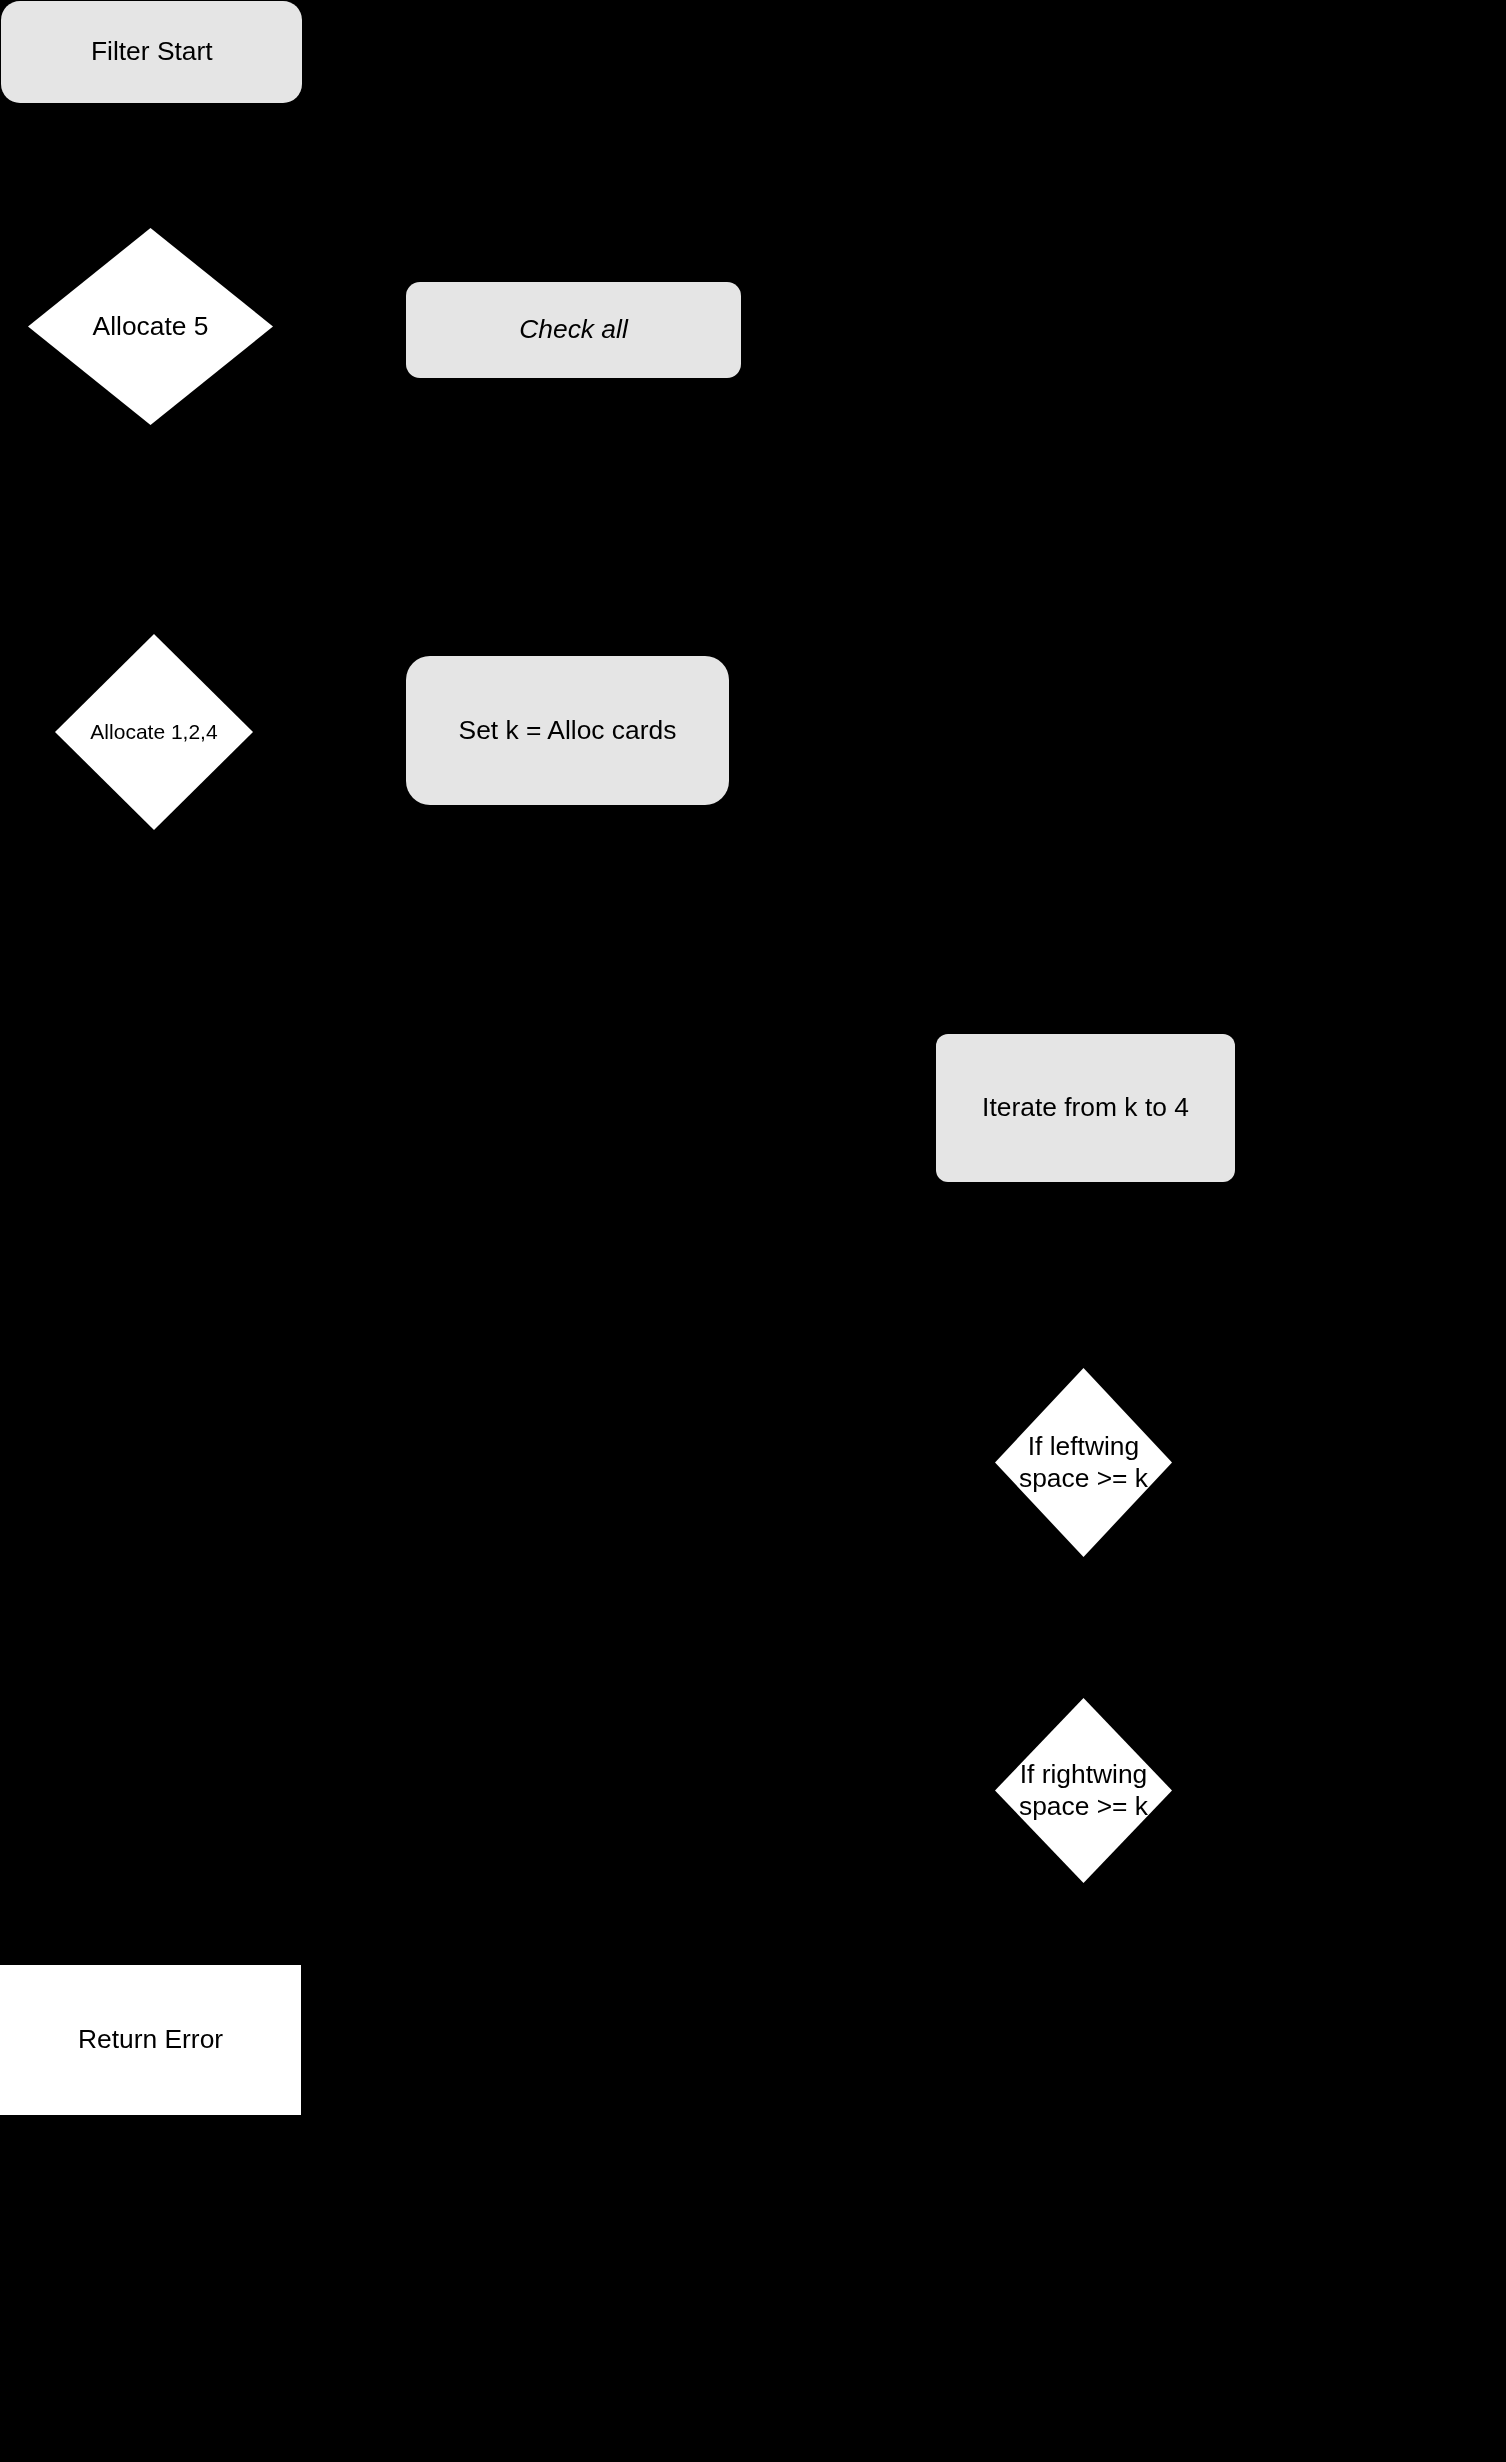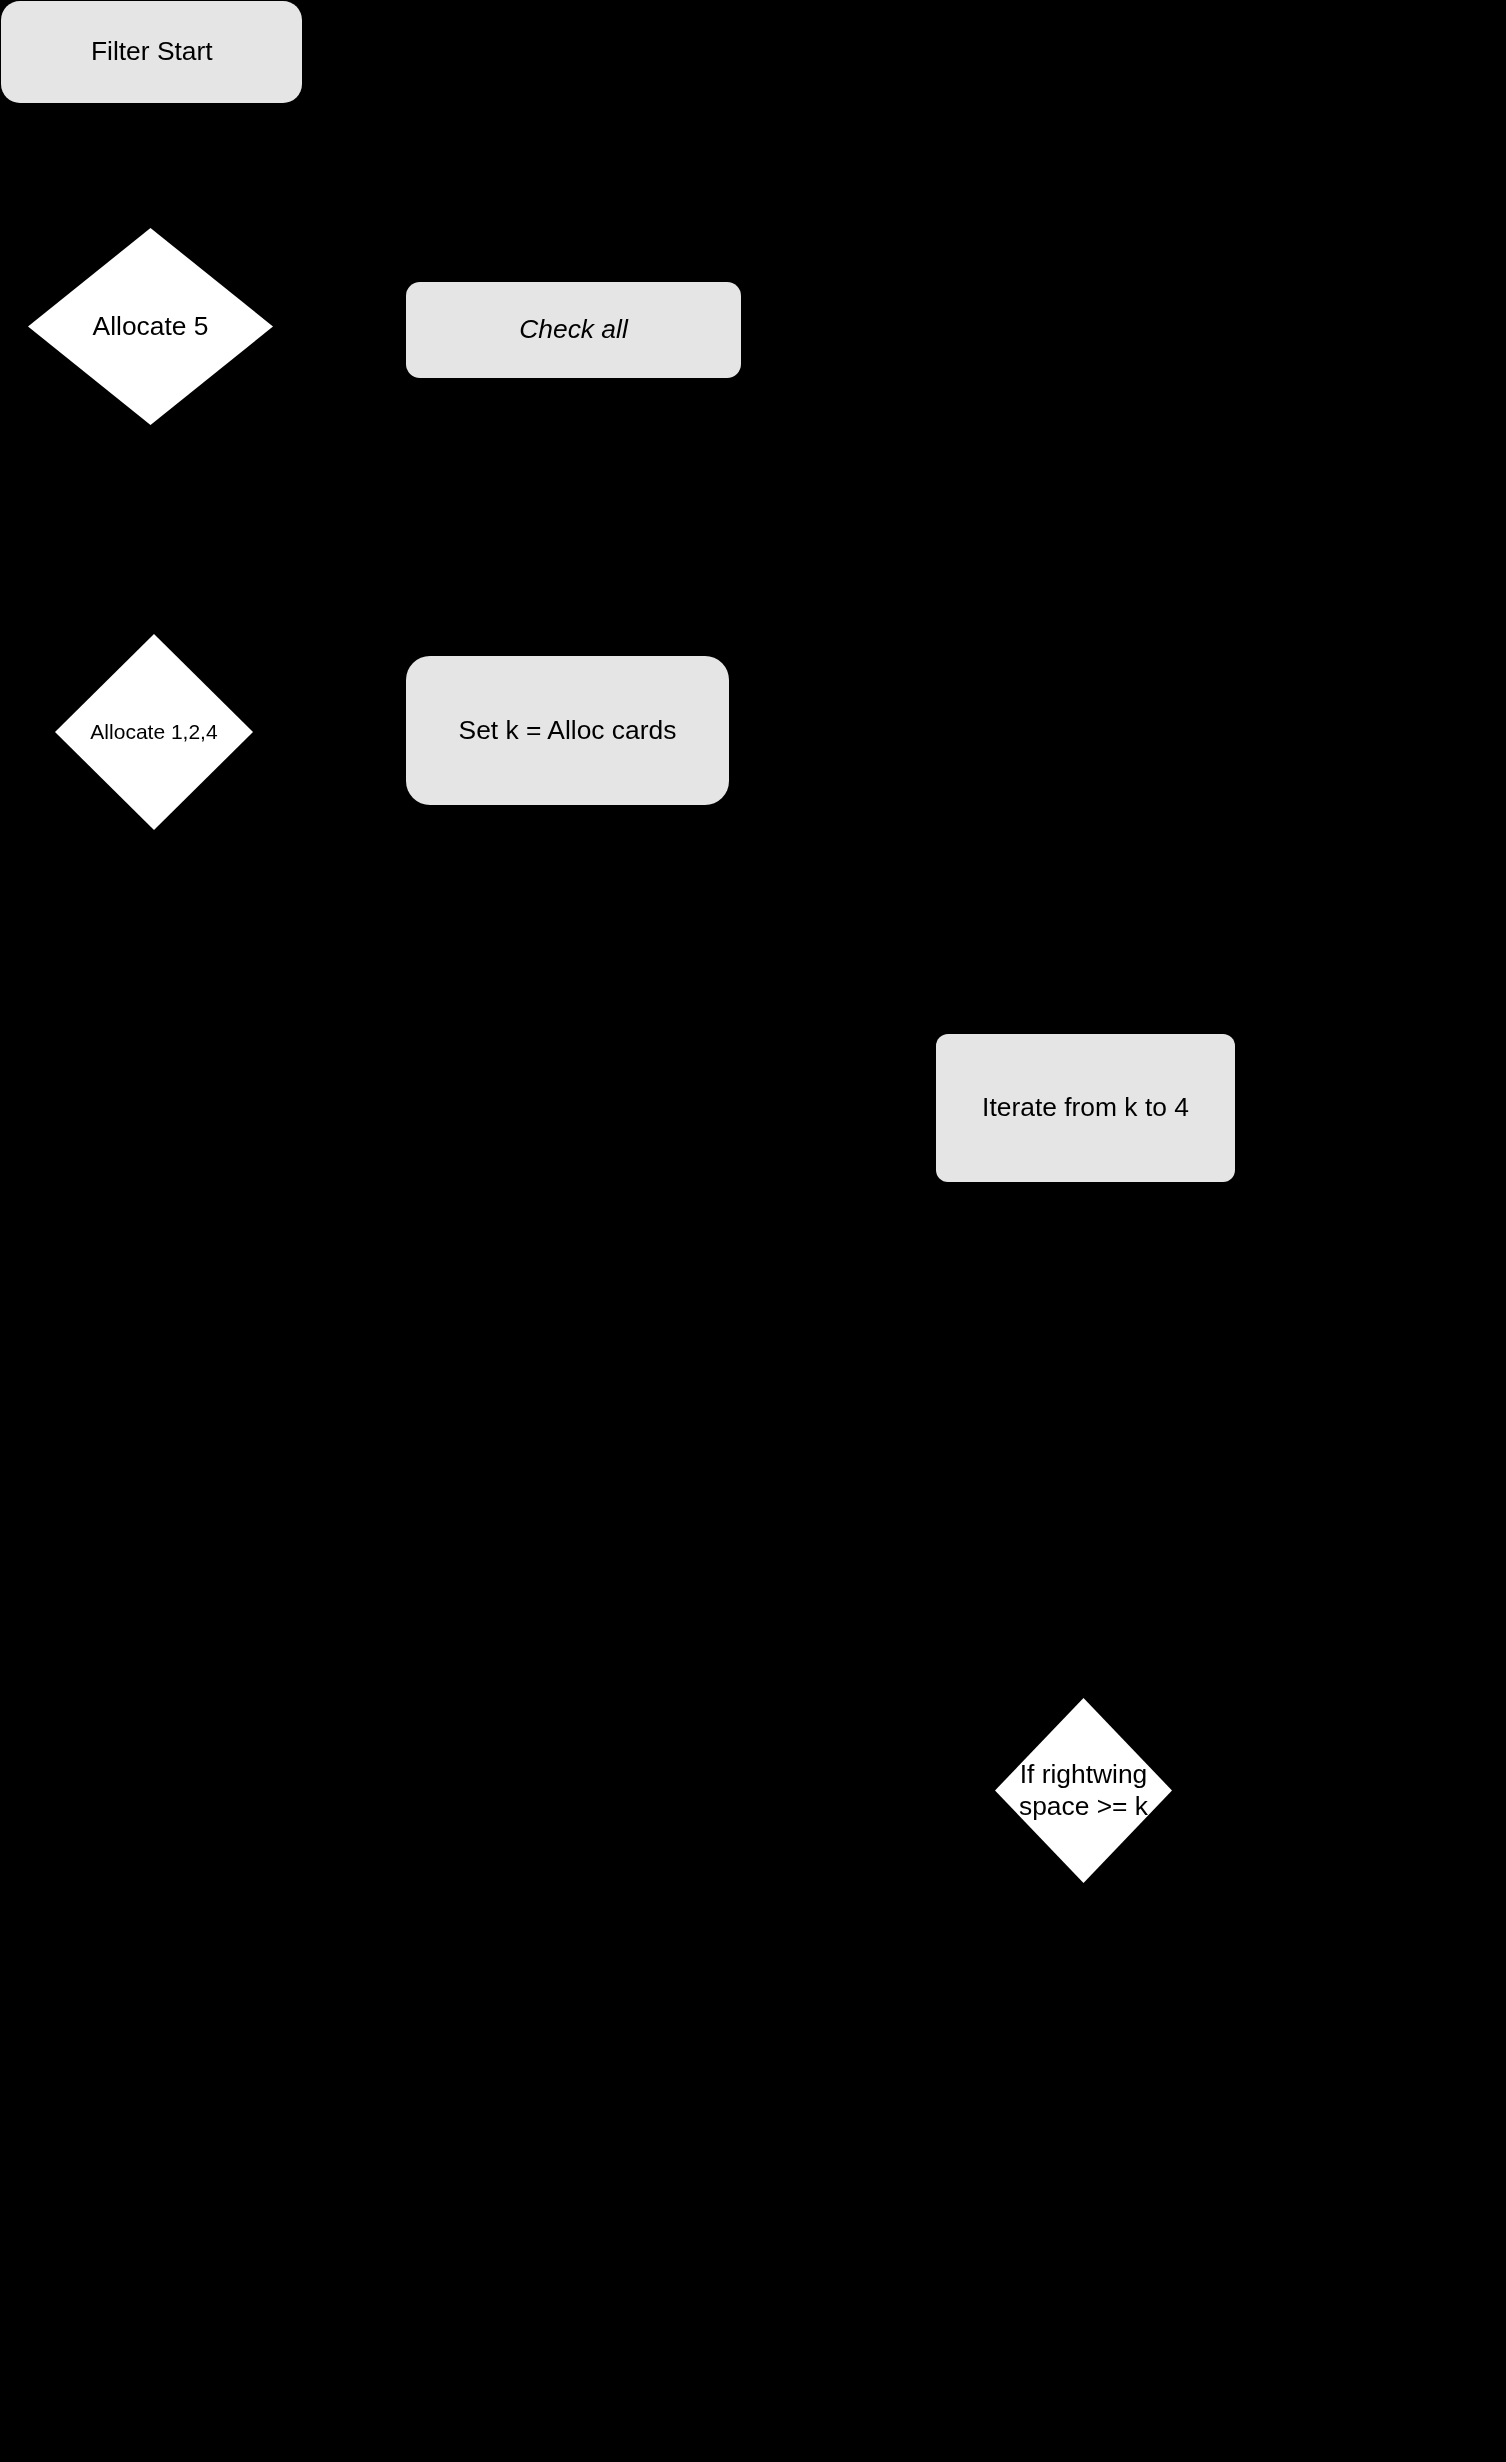--- a/index.html
+++ b/index.html
@@ -71,23 +71,30 @@
   </div>
 
   <div class="node rounded" style="left:406px; top:656px; width:323px; height:149px; border-radius:24px;">
     <span class="label">Set k = Alloc cards</span>
   </div>
 
   <div class="node rounded" style="left:936px; top:1034px; width:299px; height:148px; border-radius:12px;">
     <span class="label">Iterate from k to 4</span>
   </div>
 
+  <div class="node decision" style="left:995px; top:1368px; width:177px; height:189px;">
+    <div class="diamond"></div>
+    <span class="label">If leftwing space &gt;= k</span>
+  </div>
 
   <div class="node decision" style="left:995px; top:1698px; width:177px; height:185px;">
     <div class="diamond"></div>
     <span class="label">If rightwing space &gt;= k</span>
   </div>
 
+  <div class="node rect" style="left:0px; top:1965px; width:301px; height:150px;">
+    <span class="label">Return Error</span>
+  </div>
 
 
 
 </div>
 
 
 </body></html>

